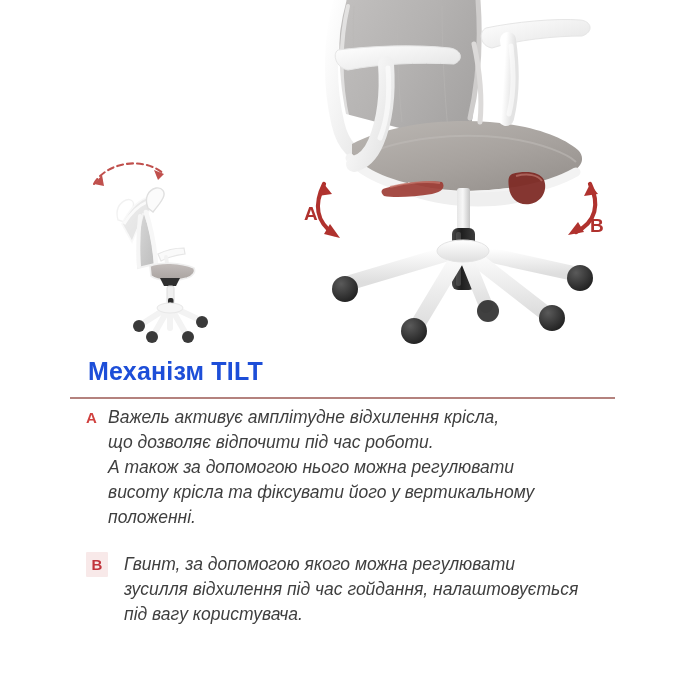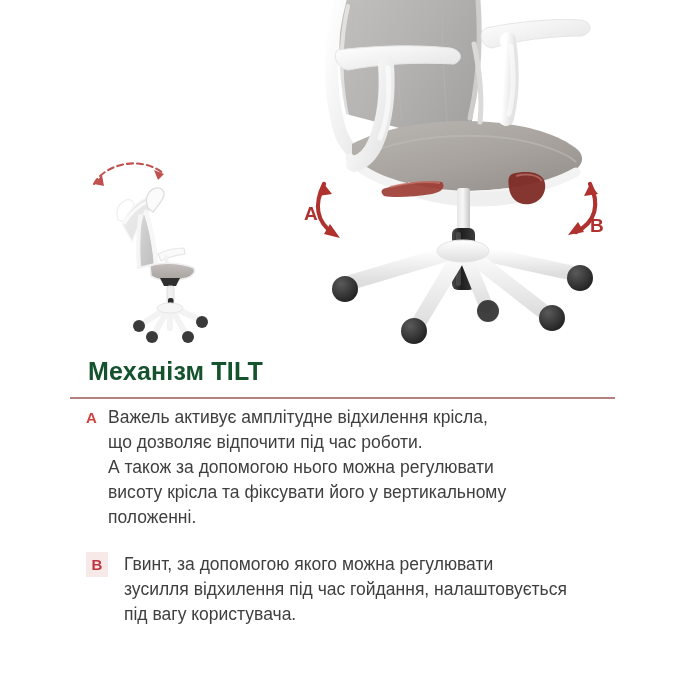--- a/index.html
+++ b/index.html
@@ -45,21 +45,21 @@
     left: 0;
     top: 345px;
     width: 700px;
   }
   .section-title {
     position: absolute;
     left: 88px;
     top: 12px;
     font-size: 25px;
     font-weight: bold;
-    color: #14532d;
+    color: #1d4ed8;
     letter-spacing: .2px;
     white-space: nowrap;
   }
   .divider {
     position: absolute;
     left: 70px;
     top: 52px;
     width: 545px;
     height: 2px;
     background: #b4827e;
@@ -95,20 +95,21 @@
     margin-left: 16px;
     border-radius: 1px;
   }
   .item-text {
     flex: 1 1 auto;
     font-size: 17.5px;
     line-height: 25px;
     color: #3f3f3f;
     padding-left: 16px;
     white-space: pre-line;
+    font-style: italic;
   }
 
   
   svg { display: block; overflow: visible; }
 </style>
 </head>
 <body>
 
 <div class="page">
 

